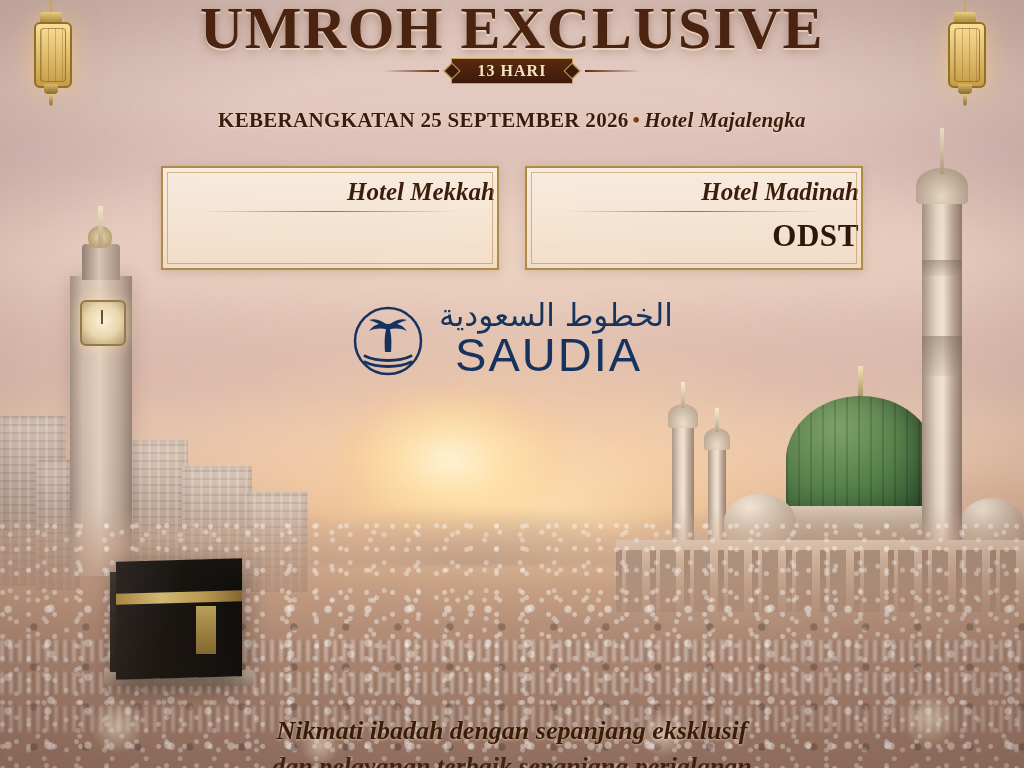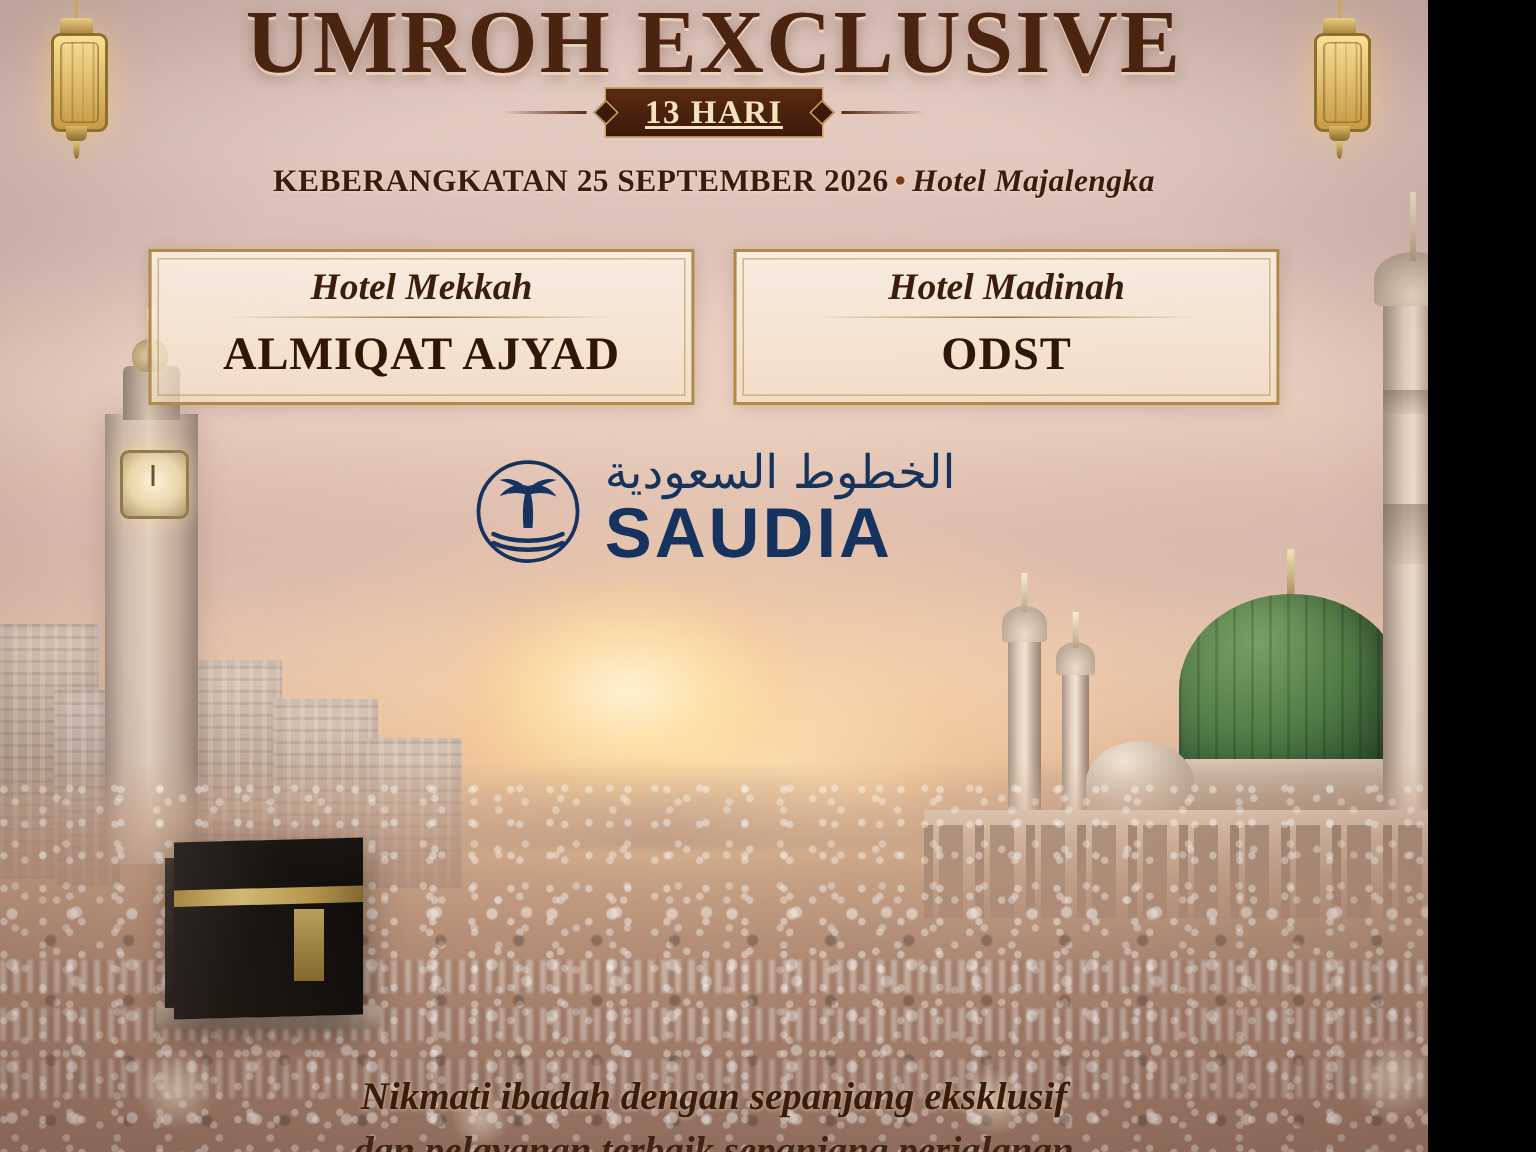--- a/index.html
+++ b/index.html
@@ -2,21 +2,21 @@
 <html><head>
 <meta charset="utf-8">
 <style>
   html, body {
     margin: 0;
     padding: 0;
     background: #000;
   }
   .poster {
     position: relative;
-    width: 952px;
+    width: 1024px;
     height: 768px;
     overflow: hidden;
     font-family: "Liberation Serif", serif;
     background: #d8c3b4;
   }
 
   
   .sky {
     position: absolute;
     inset: 0;
@@ -445,27 +445,26 @@
     left: 0; right: 0;
     top: 58px;
     display: flex;
     align-items: center;
     justify-content: center;
     gap: 12px;
   }
   .hari-pill {
     background: linear-gradient(180deg, #5a2a12, #3c1a0a);
     color: #f6e3bd;
-    font-size: 22px;
+    font-size: 16px;
     font-weight: 700;
     letter-spacing: 1px;
     padding: 3px 26px;
     border: 1px solid #c9a45c;
     position: relative;
-    text-decoration: underline;
   }
   .hari-pill:before, .hari-pill:after {
     content: "";
     position: absolute;
     top: 50%;
     width: 10px; height: 10px;
     transform: translateY(-50%) rotate(45deg);
     background: #3c1a0a;
     border: 1px solid #c9a45c;
   }
@@ -495,22 +494,22 @@
   .cards {
     position: absolute;
     left: 0; right: 0;
     top: 166px;
     display: flex;
     justify-content: center;
     gap: 26px;
   }
   .card {
     width: 330px;
-    padding: 10px 15px 14px;
-    text-align: center;
+    padding: 10px 2px 14px;
+    text-align: right;
     border: 2px solid #b08b45;
     background: linear-gradient(180deg, rgba(255,248,235,.78), rgba(246,228,203,.62));
     box-shadow: 0 2px 10px rgba(90,60,40,.18);
     position: relative;
   }
   .card:before {
     content: "";
     position: absolute;
     inset: 4px;
     border: 1px solid rgba(176,139,69,.55);
@@ -556,24 +555,25 @@
   }
   .airline-ar {
     font-size: 31px;
     color: #16335c;
     letter-spacing: 1px;
     direction: rtl;
     font-family: "DejaVu Sans", sans-serif;
   }
   .airline-en {
     font-size: 47px;
-    font-weight: 700;
+    font-weight: 400;
     letter-spacing: 2px;
     color: #15335e;
     font-family: "Liberation Sans", sans-serif;
+    margin-left: 16px;
   }
 
   .tagline {
     position: absolute;
     left: 0; right: 0;
     top: 716px;
     text-align: center;
     font-size: 26px;
     font-style: italic;
     font-weight: 700;
@@ -697,21 +697,20 @@
   </div>
 
   <div class="depart">
     <span>KEBERANGKATAN 25 SEPTEMBER 2026</span><span class="dot">•</span><span class="start">Hotel Majalengka</span>
   </div>
 
   <div class="cards">
     <div class="card">
       <div class="lbl">Hotel Mekkah</div>
       <div class="sep"></div>
-      <div class="val">ALMIQAT AJYAD</div>
     </div>
     <div class="card">
       <div class="lbl">Hotel Madinah</div>
       <div class="sep"></div>
       <div class="val">ODST</div>
     </div>
   </div>
 
   <div class="airline">
     <div class="palm-logo">

